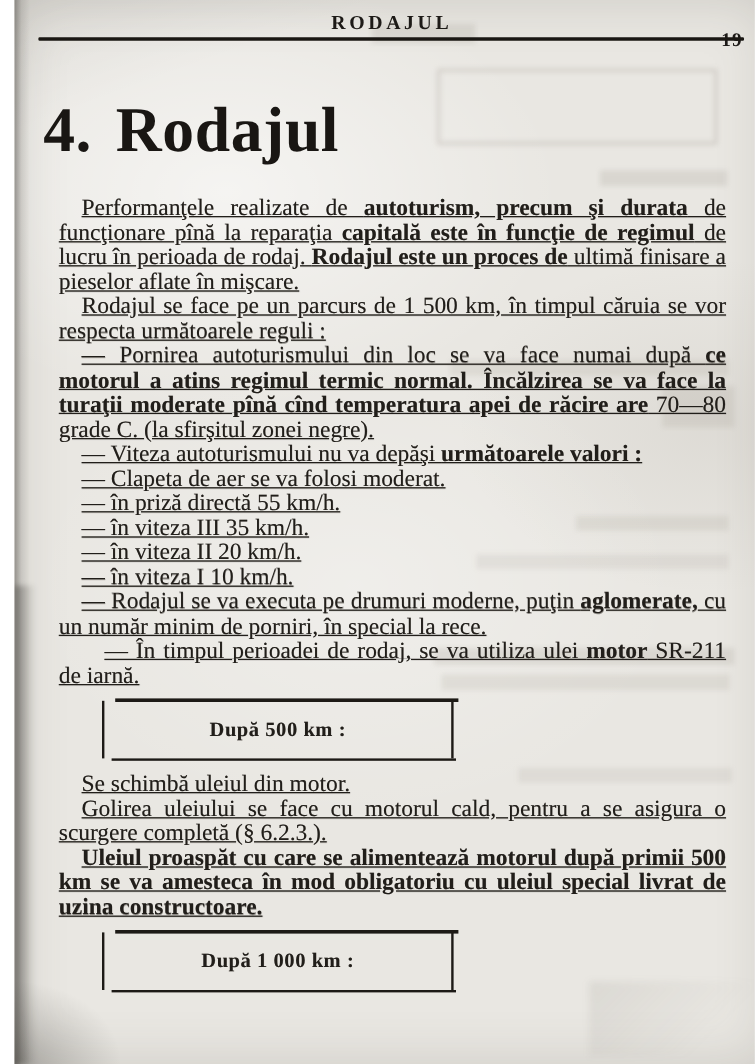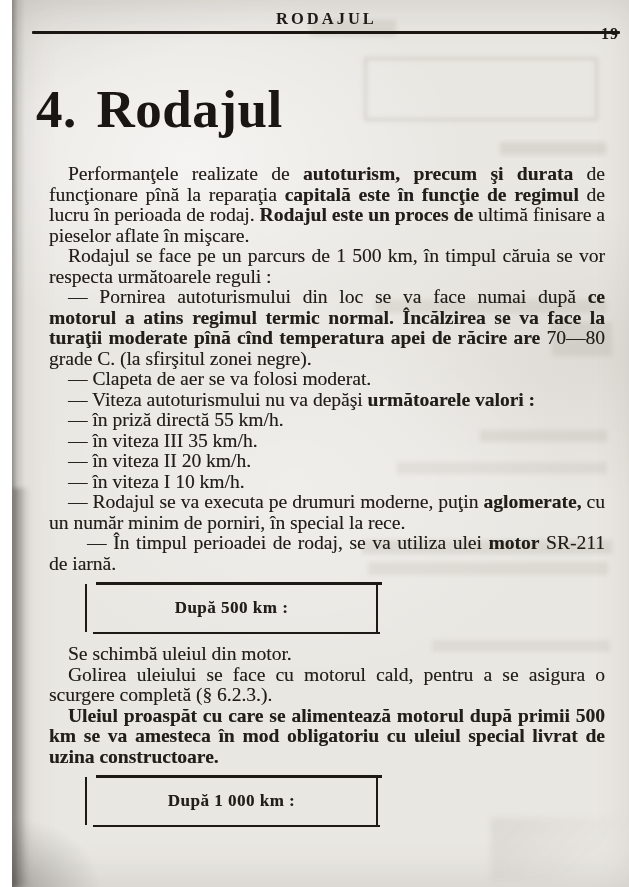--- a/index.html
+++ b/index.html
@@ -42,21 +42,21 @@
   .page-number{position:absolute;right:22px;top:25px;font-weight:bold;font-size:16px;
     letter-spacing:1px;color:#1d1a17;}
   .header-rule{position:absolute;left:20px;right:21px;top:31px;height:3px;
     background:#1a1713;border-radius:1px;}
   
   h1{margin:44px 0 0 24px;font-size:53px;line-height:1.1;font-weight:bold;
     letter-spacing:0.5px;word-spacing:6px;color:#191613;}
   
   main{position:relative;margin:26px 36px 0 37px;font-size:19.5px;line-height:20.5px;
     text-align:justify;color:#211e1a;text-shadow:0.2px 0.2px 0.3px rgba(35,30,25,0.45);}
-  main p{margin:0;text-indent:19px;}
+  main p{margin:0;text-indent:19px;text-decoration:underline;}
   main p.indent-wide{text-indent:38px;}
   main p.tight{word-spacing:-0.6px;}
   .b{font-weight:bold;}
   
   .rule-box{position:relative;width:289px;height:48px;margin:10px 0 12px 36px;
     border-left:2px solid #1d1a16;border-right:2px solid #1d1a16;
     display:flex;align-items:center;justify-content:center;}
   .rule-box::before{content:"";position:absolute;left:9px;right:-6px;top:-2px;height:2.5px;background:#1d1a16;}
   .rule-box::after{content:"";position:absolute;left:6px;right:-4px;bottom:-2px;height:2.5px;background:#1d1a16;}
   .box-label{font-weight:bold;font-size:17px;letter-spacing:0.5px;}
@@ -87,22 +87,22 @@
     <span class="page-number">19</span>
     <div class="header-rule"></div>
   </header>
 
   <h1>4. Rodajul</h1>
 
   <main id="content">
       <p><span>Performanţele realizate de </span><span class="b">autoturism, precum şi durata</span><span> de funcţionare pînă la reparaţia </span><span class="b">capitală este în funcţie de regimul</span><span> de lucru în perioada de rodaj. </span><span class="b">Rodajul este un proces de</span><span> ultimă finisare a pieselor aflate în mişcare.</span></p>
       <p><span>Rodajul se face pe un parcurs de 1 500 km, în timpul căruia se vor respecta următoarele reguli :</span></p>
       <p><span>— Pornirea autoturismului din loc se va face numai după </span><span class="b">ce motorul a atins regimul termic normal. Încălzirea se va face la turaţii moderate pînă cînd temperatura apei de răcire are</span><span> 70—80 grade C. (la sfirşitul zonei negre).</span></p>
+      <p><span>— Viteza autoturismului nu va depăşi </span><span class="b">următoarele valori :</span></p>
       <p><span>— Clapeta de aer se va folosi moderat.</span></p>
-      <p><span>— Viteza autoturismului nu va depăşi </span><span class="b">următoarele valori :</span></p>
       <p><span>— în priză directă 55 km/h.</span></p>
       <p><span>— în viteza III 35 km/h.</span></p>
       <p><span>— în viteza II 20 km/h.</span></p>
       <p><span>— în viteza I 10 km/h.</span></p>
       <p><span>— Rodajul se va executa pe drumuri moderne, puţin </span><span class="b">aglomerate,</span><span> cu un număr minim de porniri, în special la rece.</span></p>
       <p class="indent-wide"><span>— În timpul perioadei de rodaj, se va utiliza ulei </span><span class="b">motor</span><span> SR-211 de iarnă.</span></p>
       <div class="rule-box">
         <span class="box-label">După 500 km :</span>
       </div>
       <p><span>Se schimbă uleiul din motor.</span></p>

